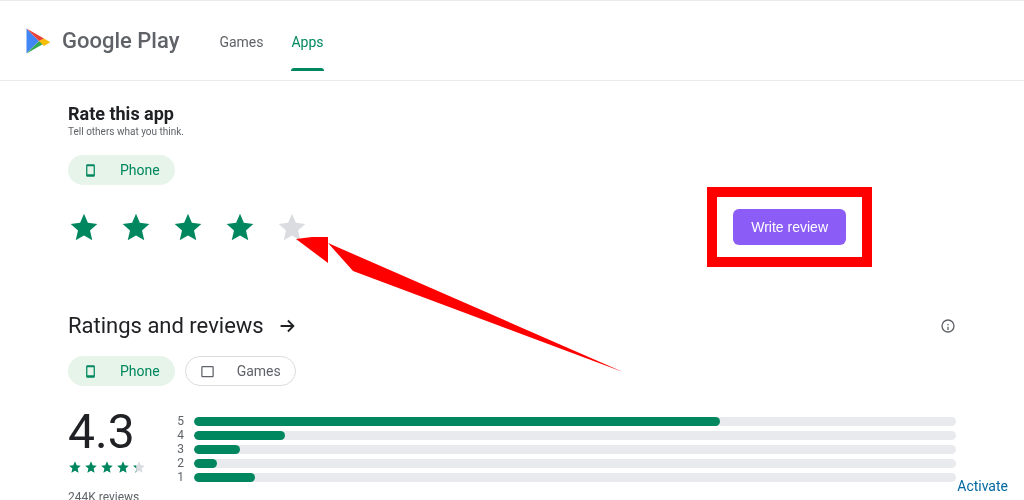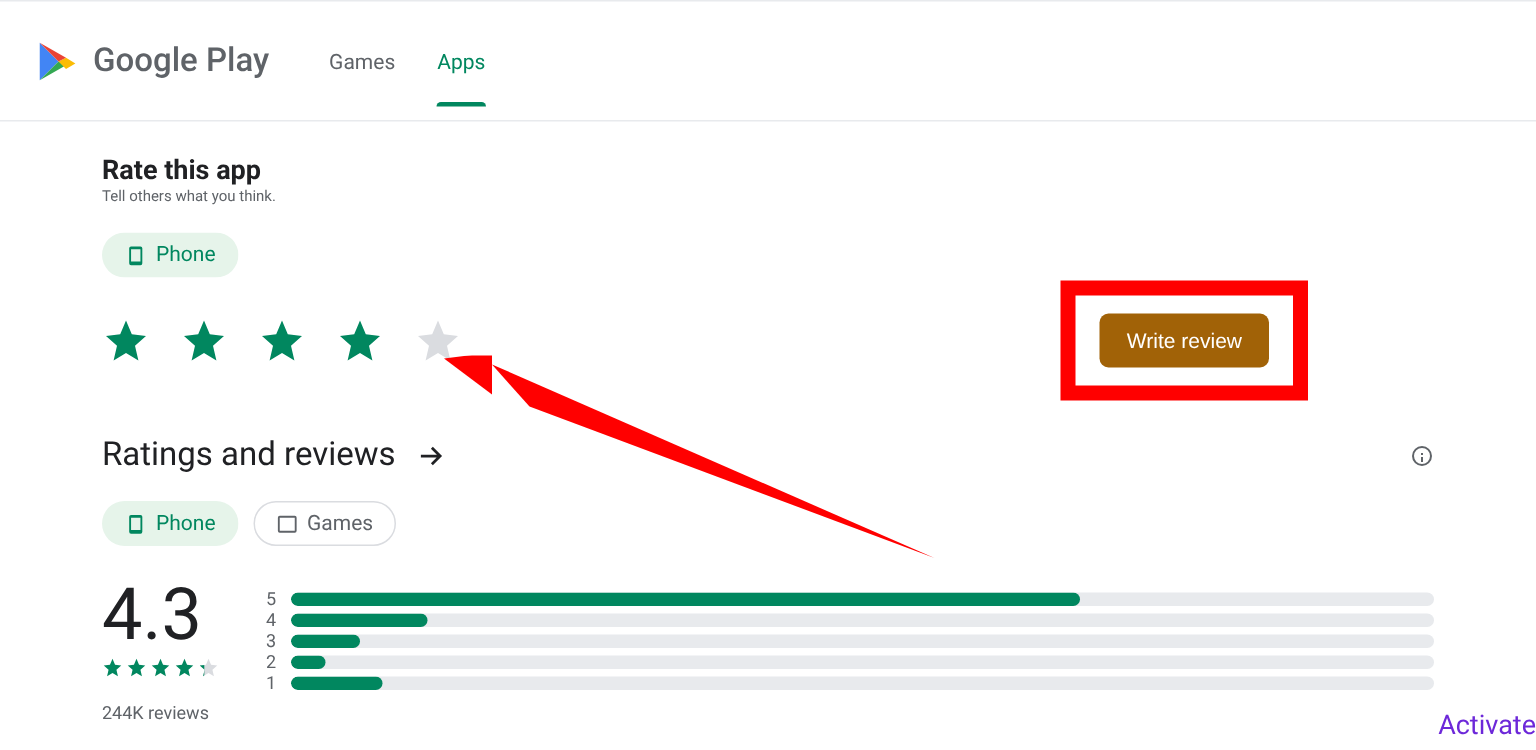--- a/index.html
+++ b/index.html
@@ -29,48 +29,48 @@
   }
   .nav a.active { color: #01875f; }
   .nav a.active::after {
     content:""; position:absolute; left:0; right:0; bottom:-1px; height:3px;
     background:#01875f; border-radius:3px 3px 0 0;
   }
   .content { padding: 18px 68px 0; }
   h2 { margin:4px 0 2px; font-size:18px; font-weight:700; }
   .sub { color:#5f6368; font-size:10px; margin-bottom:18px; }
   .chip {
-    display:inline-flex; align-items:center; gap:6px;
+    display:inline-flex; align-items:center; gap:22px;
     border-radius:20px; padding:6px 14px;
     font-size:14px; color:#5f6368; border:1px solid #dadce0; background:#fff;
     cursor:pointer;
   }
   .chip.sel { background:#e6f4ea; color:#01875f; border-color:transparent; }
   .chip svg { width:15px; height:15px; }
   .rate-row {
     display:flex; align-items:center; justify-content:space-between;
     margin-top:24px; position:relative;
   }
   .stars-large { display:flex; gap:20px; }
   .star-l { width:32px; height:32px; fill:#01875f; cursor:pointer; }
   .star-l.empty { fill:#dadce0; }
   .write-wrap { position:relative; }
   .highlight-box {
     position:absolute; top:-22px; bottom:-22px; left:-26px; right:-26px;
     border:10px solid #ff0000; pointer-events:none;
   }
   .btn-write {
-    background:#a16207; color:#fff; border:none;
+    background:#8b5cf6; color:#fff; border:none;
     border-radius:6px; font-size:14px; font-weight:500;
     padding:10px 18px; cursor:pointer;
   }
   .arrow { position:absolute; left:200px; top:28px; pointer-events:none; }
   .section-row {
     display:flex; align-items:center; justify-content:space-between;
-    margin-top:46px;
+    margin-top:68px;
   }
   .section-title { display:flex; align-items:center; gap:12px; font-size:22px; font-weight:400; }
   .arrow-right { width:22px; height:22px; stroke:#202124; cursor:pointer; }
   .verified { color:#5f6368; font-size:14px; display:flex; align-items:center; gap:6px; }
   .verified svg { width:16px; height:16px; fill:#5f6368; }
   .chips-row { margin-top:18px; display:flex; gap:10px; }
   .summary { margin-top:22px; display:flex; gap:28px; }
   .avg { }
   .avg .num { font-size:48px; line-height:1; font-weight:400; }
   .avg .stars-small { display:flex; gap:2px; margin-top:4px; }
@@ -79,21 +79,21 @@
   .bars { flex:1; padding-top:6px; }
   .bar-row { display:flex; align-items:center; gap:10px; height:14px; }
   .bar-row .lbl { width:10px; font-size:12px; color:#5f6368; text-align:right; }
   .bar-row .track {
     flex:1; height:9px; border-radius:5px; background:#e8eaed; position:relative; overflow:hidden;
   }
   .bar-row .fill {
     position:absolute; left:0; top:0; bottom:0; background:#01875f; border-radius:5px;
   }
   .activate {
-    position:absolute; right:0; bottom:6px; color:#6d28d9; font-size:18px;
+    position:absolute; right:16px; bottom:6px; color:#0369a1; font-size:14px;
   }
 </style>
 </head>
 <body>
 
 <div class="topbar">
   <div class="logo">
     <svg width="30" height="30" viewBox="0 0 48 48">
       <path fill="#4285F4" d="M4 4v40l20-20z"></path>
       <path fill="#34A853" d="M4 44l28-16-8-4z"></path>

